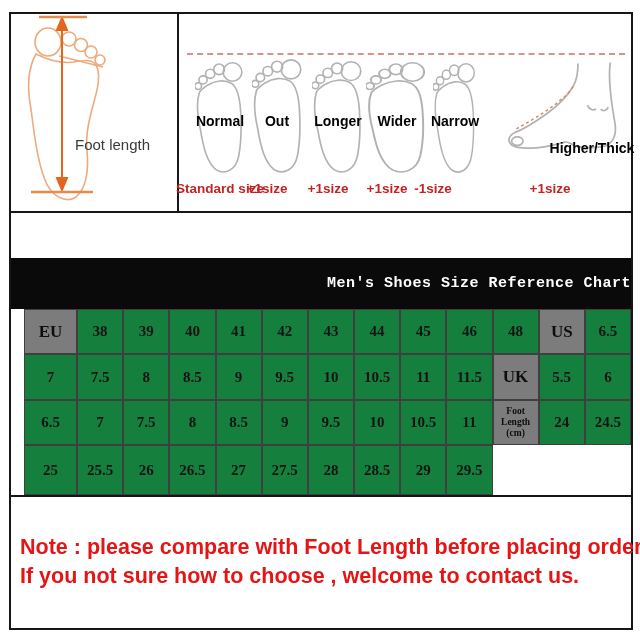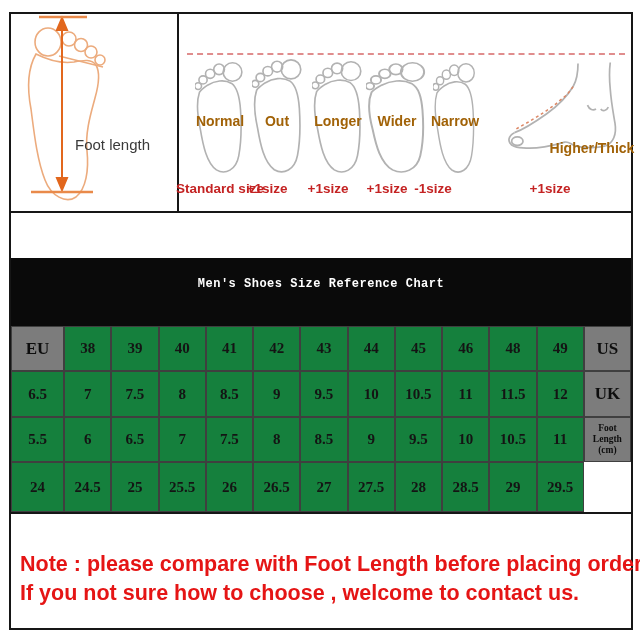--- a/index.html
+++ b/index.html
@@ -19,39 +19,39 @@
     position:absolute; left:64px; top:122px; font-size:15px; color:#3a3a3a;
     white-space:nowrap;
   }
   .fit-box { position:relative; flex:1; }
   .dashline {
     position:absolute; left:8px; right:6px; top:39px; height:0;
     border-top:2px dashed #e08d8d;
   }
   .fit-label {
     position:absolute; width:100px; text-align:center; font-weight:bold;
-    font-size:14px; color:#a16207; top:99px;
+    font-size:14px; color:#000000; top:99px;
   }
   .fit-size {
     position:absolute; width:80px; text-align:center; font-weight:bold;
     font-size:13.5px; line-height:14px; color:#c42323; top:168px;
   }
   .foot-svg { position:absolute; }
   
   .gap { height:45px; background:#ffffff; }
   .title-bar {
-    height:68px; background:#0a0a0a; color:#ffffff; text-align:center;
+    height:51px; background:#0a0a0a; color:#ffffff; text-align:right;
     line-height:52px; font-family:"Liberation Mono", monospace;
-    font-weight:bold; font-size:12px; letter-spacing:0.5px;
+    font-weight:bold; font-size:15px; letter-spacing:0.5px;
   }
   
   .size-table {
     display:grid; grid-template-columns:53px repeat(12, 1fr);
     grid-template-rows:45px 46px 45px 50px; height:186px;
-    border-bottom:2px solid #161616; background:#fff;
+    border-bottom:2px solid #161616; background:#fff;padding-left:13px;
   }
   .cell {
     display:flex; align-items:center; justify-content:center;
     border:1px solid #3f3f3f; font-family:"Liberation Serif", serif;
     font-weight:bold; color:#141414; background:#15803d; font-size:15px;
     text-align:center;
   }
   .label-cell { background:#7c7c7c; color:#0d0d0d; font-size:17px; }
   .label-cell.small { flex-direction:column; font-size:9.5px; line-height:11px; }
   
@@ -163,34 +163,32 @@
         <div class="cell data-cell">38</div>
         <div class="cell data-cell">39</div>
         <div class="cell data-cell">40</div>
         <div class="cell data-cell">41</div>
         <div class="cell data-cell">42</div>
         <div class="cell data-cell">43</div>
         <div class="cell data-cell">44</div>
         <div class="cell data-cell">45</div>
         <div class="cell data-cell">46</div>
         <div class="cell data-cell">48</div>
-        <div class="cell data-cell">49</div>
         <div class="cell label-cell">US</div>
         <div class="cell data-cell">6.5</div>
         <div class="cell data-cell">7</div>
         <div class="cell data-cell">7.5</div>
         <div class="cell data-cell">8</div>
         <div class="cell data-cell">8.5</div>
         <div class="cell data-cell">9</div>
         <div class="cell data-cell">9.5</div>
         <div class="cell data-cell">10</div>
         <div class="cell data-cell">10.5</div>
         <div class="cell data-cell">11</div>
         <div class="cell data-cell">11.5</div>
-        <div class="cell data-cell">12</div>
         <div class="cell label-cell">UK</div>
         <div class="cell data-cell">5.5</div>
         <div class="cell data-cell">6</div>
         <div class="cell data-cell">6.5</div>
         <div class="cell data-cell">7</div>
         <div class="cell data-cell">7.5</div>
         <div class="cell data-cell">8</div>
         <div class="cell data-cell">8.5</div>
         <div class="cell data-cell">9</div>
         <div class="cell data-cell">9.5</div>

